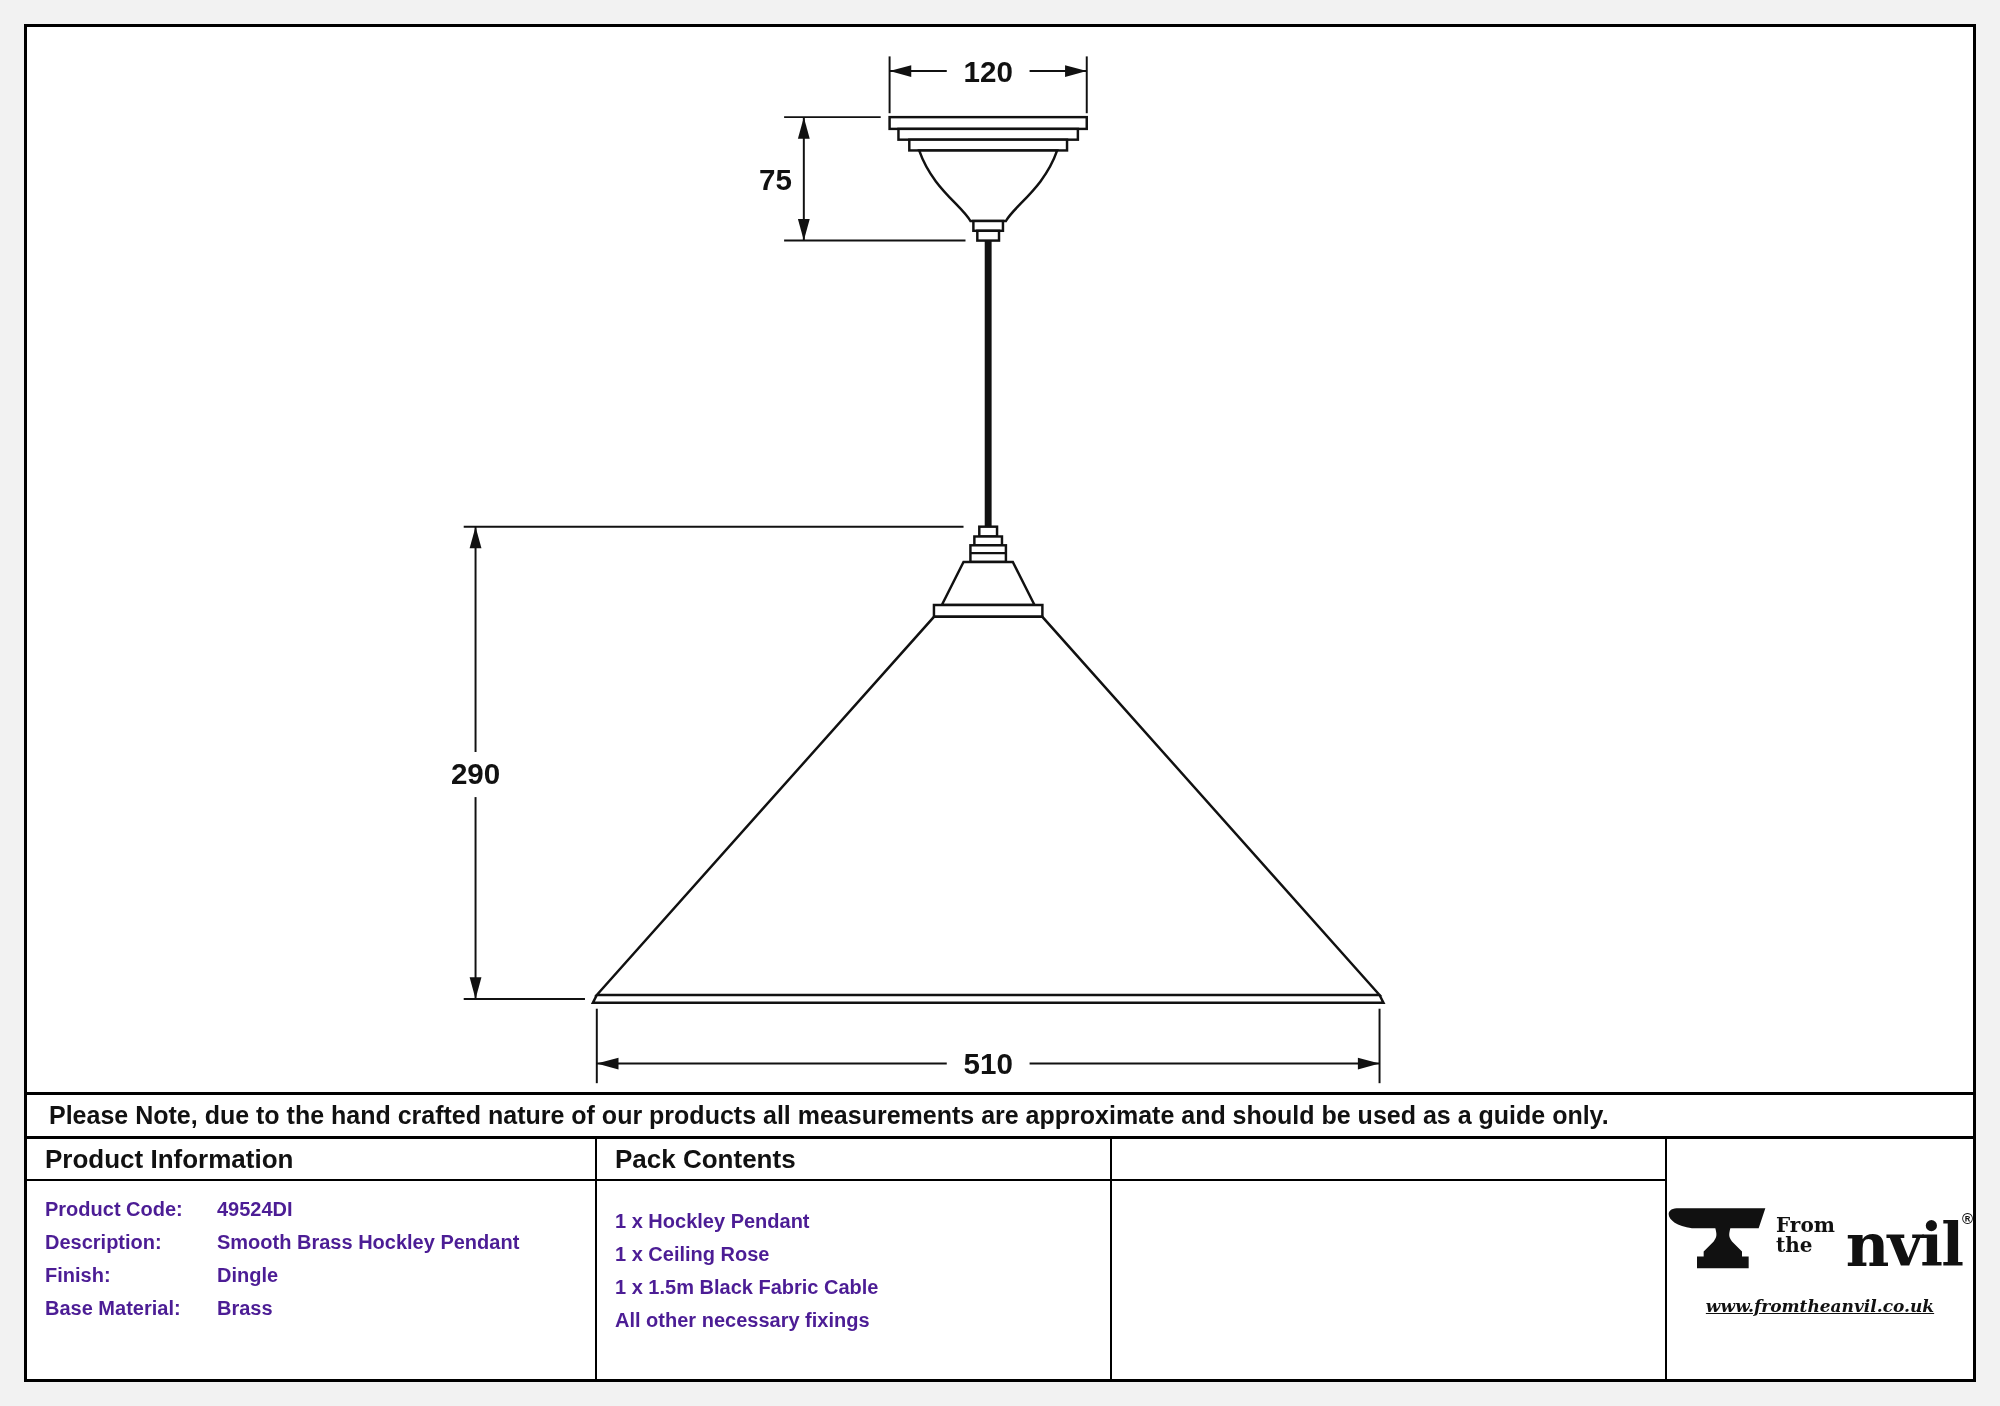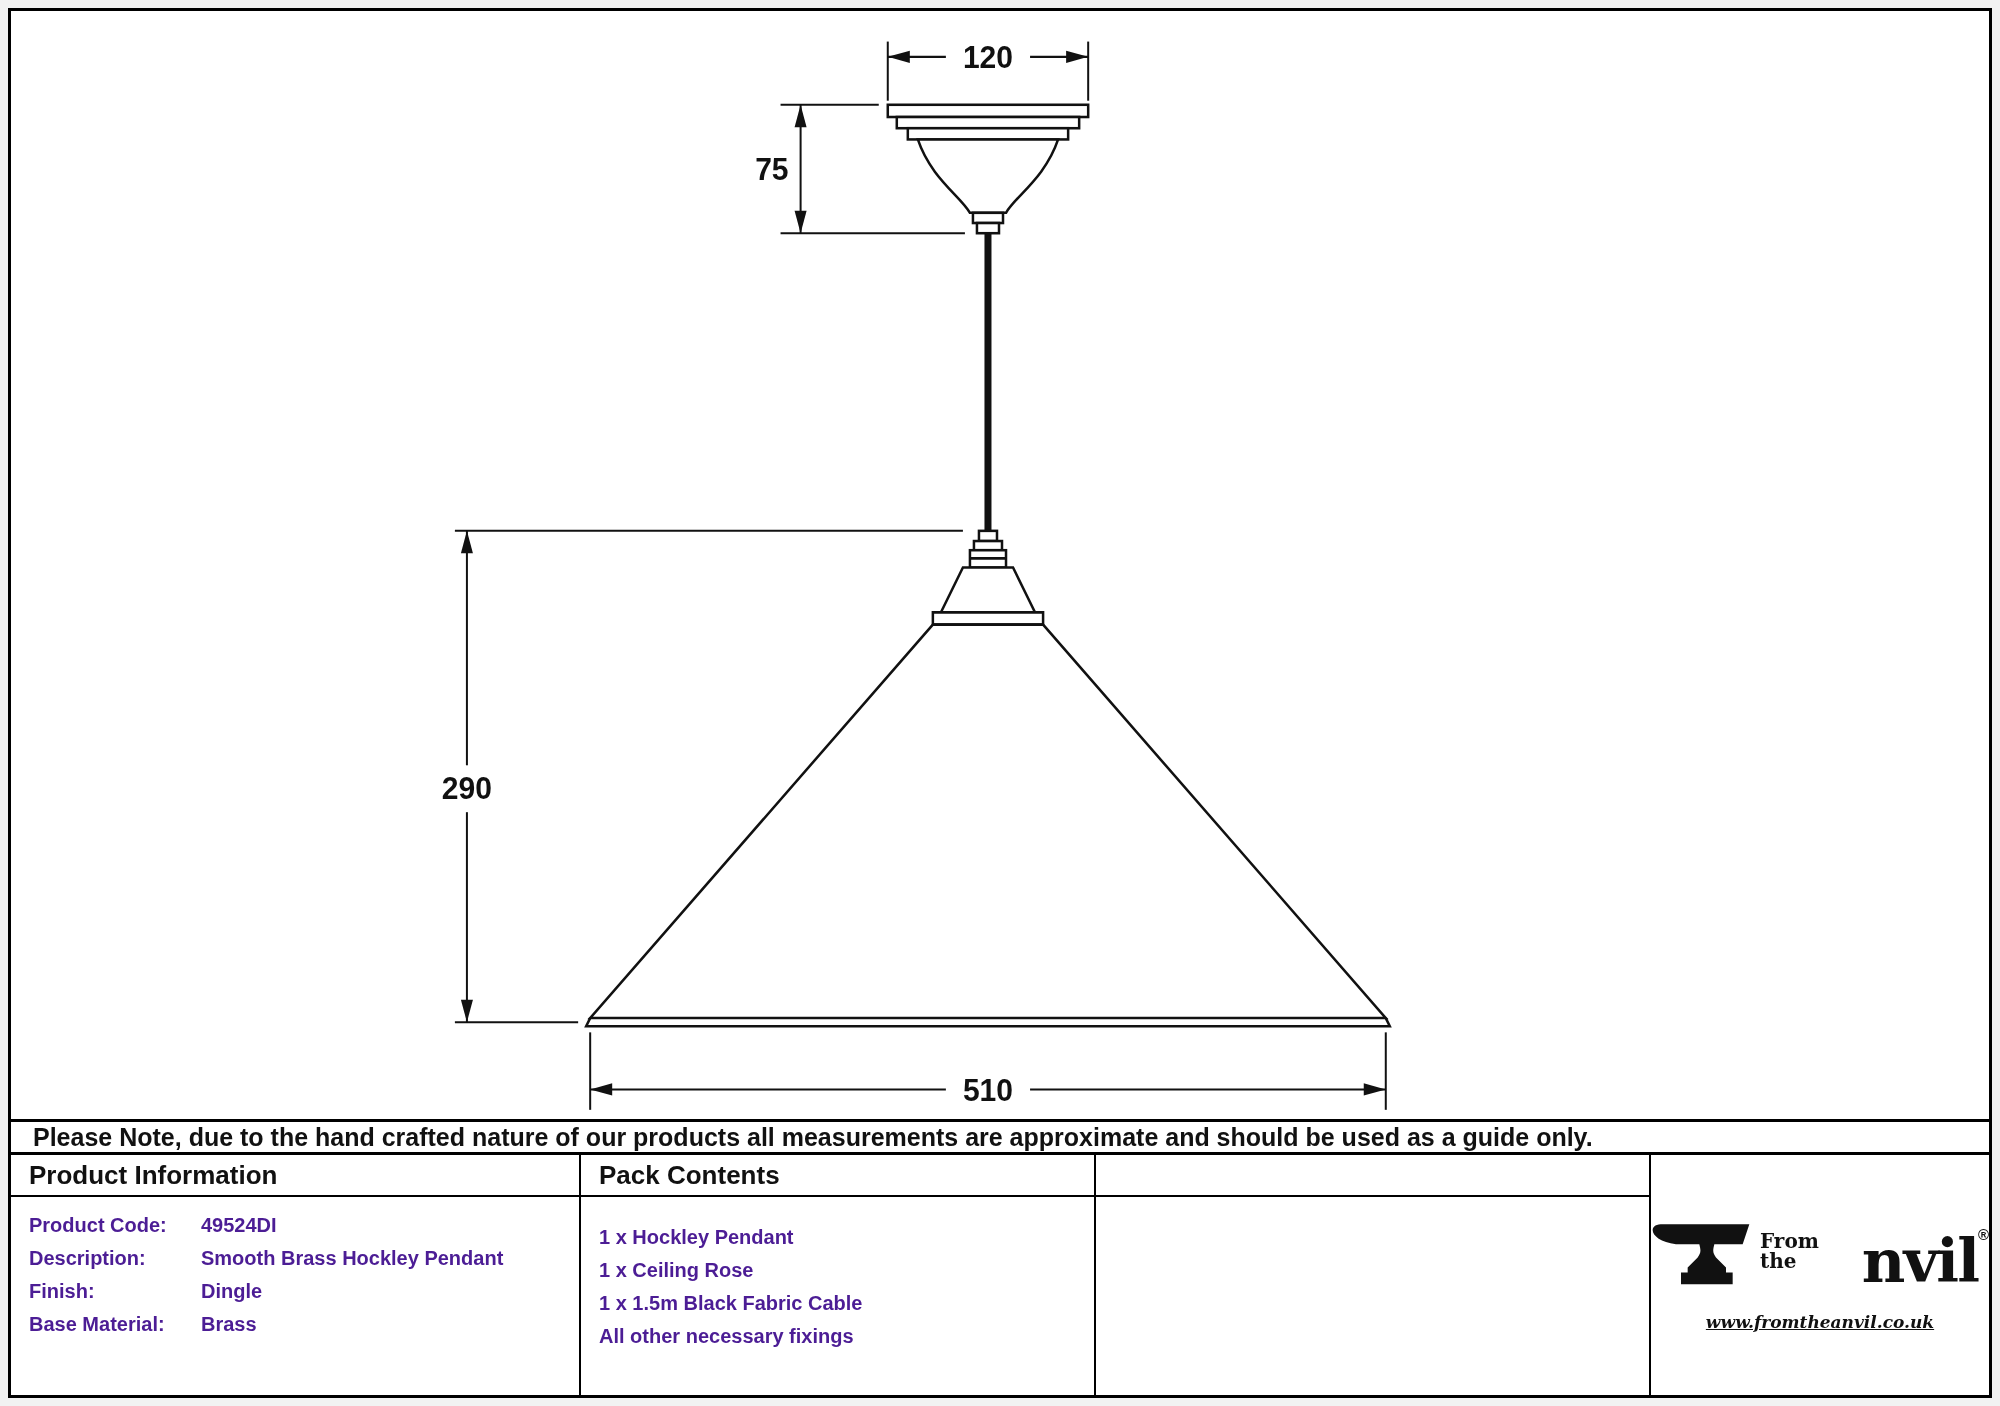--- a/index.html
+++ b/index.html
@@ -1,27 +1,27 @@
 <!DOCTYPE html>
 <html><head>
 <meta charset="utf-8">
 <style>
   html,body{margin:0;padding:0;background:#cfcfcf;font-family:"Liberation Sans","DejaVu Sans",sans-serif;}
-  .page{width:2000px;height:1406px;background:#f2f2f2;box-sizing:border-box;padding:8px;}
+  .page{width:2000px;height:1406px;background:#f2f2f2;box-sizing:border-box;padding:24px;}
   .sheet{width:100%;height:100%;border:3px solid #000;background:#fff;box-sizing:border-box;display:flex;flex-direction:column;}
   .drawing-area{flex:1;position:relative;overflow:hidden;}
   .drawing-area svg{position:absolute;inset:0;width:100%;height:100%;display:block;}
   .draw-line{stroke:#111;stroke-width:2.5;fill:none;}
   .draw-fill{stroke:#111;stroke-width:2.5;fill:#fff;}
   .dim-line{stroke:#111;stroke-width:2;fill:none;}
   .dim-arrow{fill:#111;stroke:none;}
   .dim-text{font-family:"Liberation Sans","DejaVu Sans",sans-serif;font-weight:bold;font-size:30px;fill:#111;}
   .cable{stroke:#111;stroke-width:7;fill:none;}
 
-  .note-bar{border-top:3px solid #000;border-bottom:3px solid #000;height:36px;display:flex;align-items:center;
+  .note-bar{border-top:3px solid #000;border-bottom:3px solid #000;height:47px;display:flex;align-items:center;
             padding-left:22px;font-weight:bold;font-size:25px;color:#111;box-sizing:border-box;}
 
   .footer-table{display:flex;height:240px;box-sizing:border-box;}
   .col{border-right:2px solid #000;box-sizing:border-box;display:flex;flex-direction:column;}
   .col1{width:570px;}
   .col2{width:515px;gap:12px;}
   .col3{width:555px;}
   .col4{flex:1;border-right:none;align-items:center;justify-content:center;}
   .cell-header{height:42px;border-bottom:2px solid #000;display:flex;align-items:center;
                padding-left:18px;font-weight:bold;font-size:26px;color:#111;box-sizing:border-box;flex:0 0 auto;}

